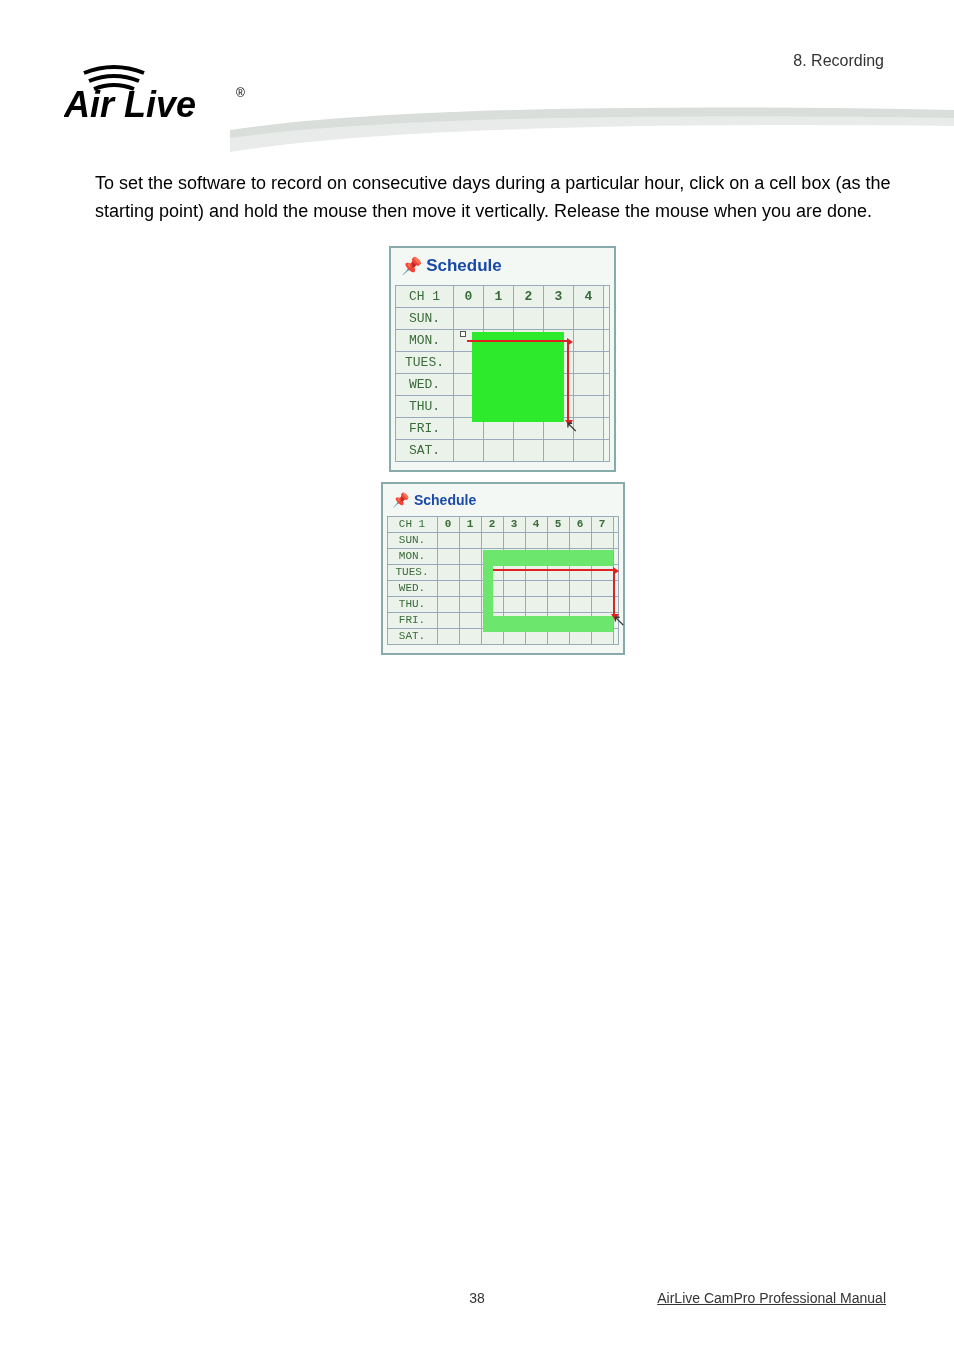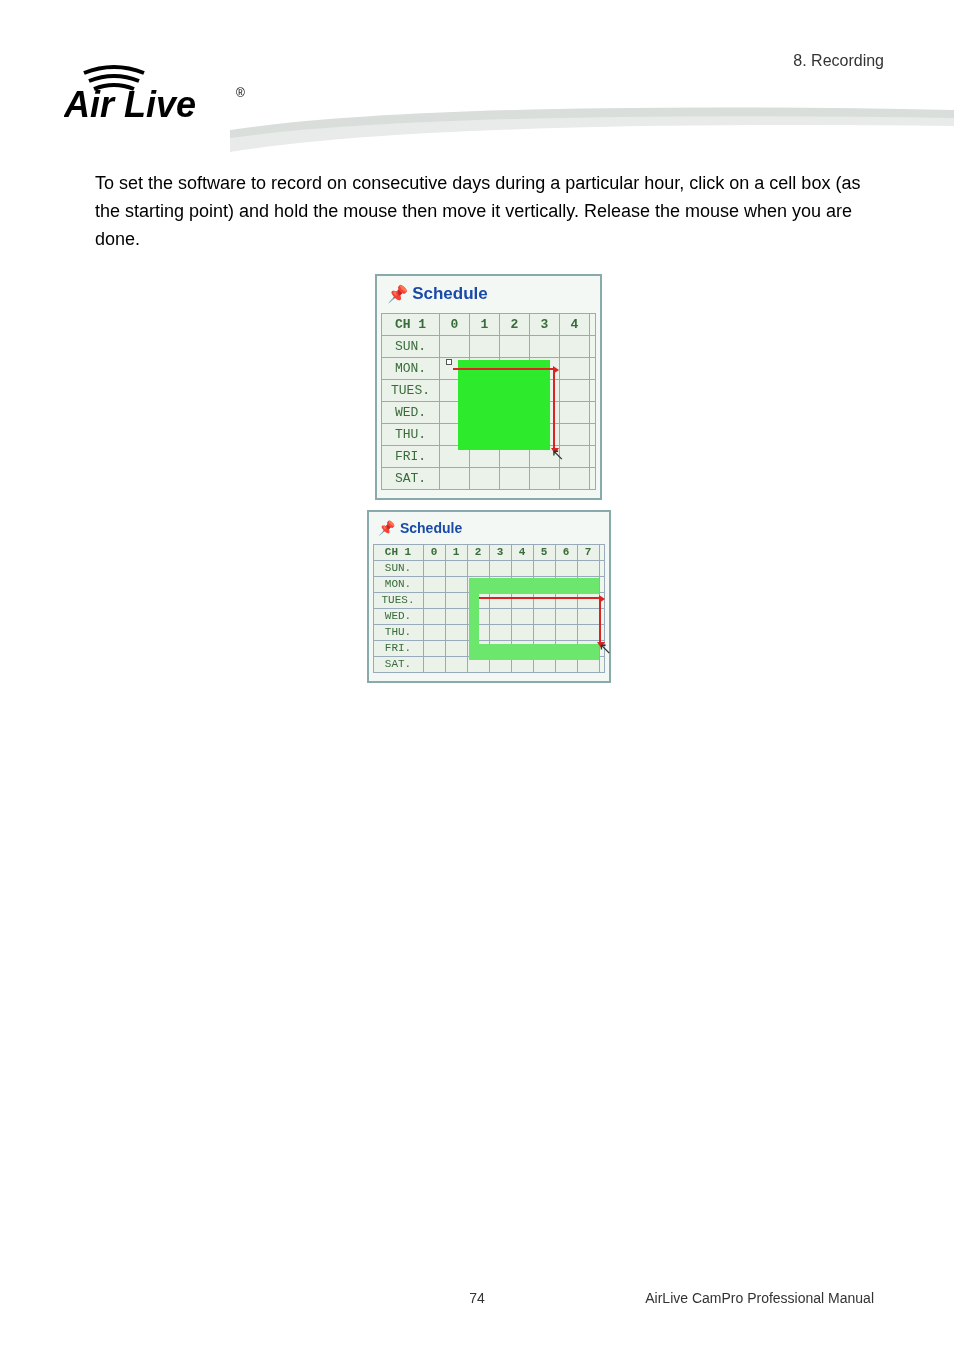--- a/index.html
+++ b/index.html
@@ -28,21 +28,21 @@
     left: 64px;
   }
   .swoosh {
     position: absolute;
     top: 100px;
     left: 230px;
     width: 730px;
     height: 60px;
   }
   .content {
-    padding: 20px 72px 0 95px;
+    padding: 20px 44px 0 95px;
   }
   .body-text {
     font-size: 18px;
     line-height: 1.55;
     color: #000;
     margin-bottom: 20px;
   }
   .body-text-2 {
     font-size: 18px;
     line-height: 1.55;
@@ -84,21 +84,21 @@
     padding: 0;
   }
   .sched-large td, .sched-large th { height: 22px; }
   .sched-large th.daycol, .sched-large td.daycol { width: 58px; padding: 0 6px; }
   .sched-large td.tick { width: 6px; background:#eef6ee; }
   .sched-large th.hour { width: 30px; }
   .sched-small td, .sched-small th { height: 16px; font-size: 11px; }
   .sched-small th.daycol, .sched-small td.daycol { width: 50px; padding: 0 5px;}
   .sched-small td.tick { width: 5px; background:#eef6ee;}
   .sched-small th.hour { width: 22px; }
-  .ch-label { color: #7a3; font-weight: bold; }
+  .ch-label { color: #7a3; font-weight: normal; }
   .sched-wrap { position: relative; display: inline-block; }
   .green-block {
     position: absolute;
     background: #2dea2d;
     pointer-events: none;
   }
   .red-arrow-h {
     position: absolute;
     height: 0;
     border-top: 2px solid #d22;
@@ -147,21 +147,22 @@
     font-size: 14px;
     color: #333;
   }
   .footer .page-no {
     position: absolute;
     left: 50%;
     transform: translateX(-50%);
   }
   .footer .manual-title {
     position: absolute;
-    right: 80px;
+    right: 68px;
+    text-decoration: underline;
   }
 </style>
 </head>
 <body>
 
 <div class="header-area">
   <div class="chapter-label">8.  Recording</div>
 
   <div class="logo">
     <svg width="190" height="70" viewBox="0 0 190 70">
@@ -387,15 +388,15 @@
         <div class="green-block" style="left:96px; top:50px; width:10px; height:50px; background:#6de66d;"></div>
         <div class="red-arrow-h" style="left:106px; top:53px; width:120px;"></div>
         <div class="red-arrow-v" style="left:226px; top:53px; height:45px;"></div>
         <div class="cursor" style="left:226px; top:95px;">↖</div>
       </div>
     </div>
   </div>
 </div>
 
 <div class="footer">
-  <span class="page-no">74</span>
+  <span class="page-no">38</span>
   <span class="manual-title">AirLive  CamPro  Professional  Manual</span>
 </div>
 
 </body></html>

